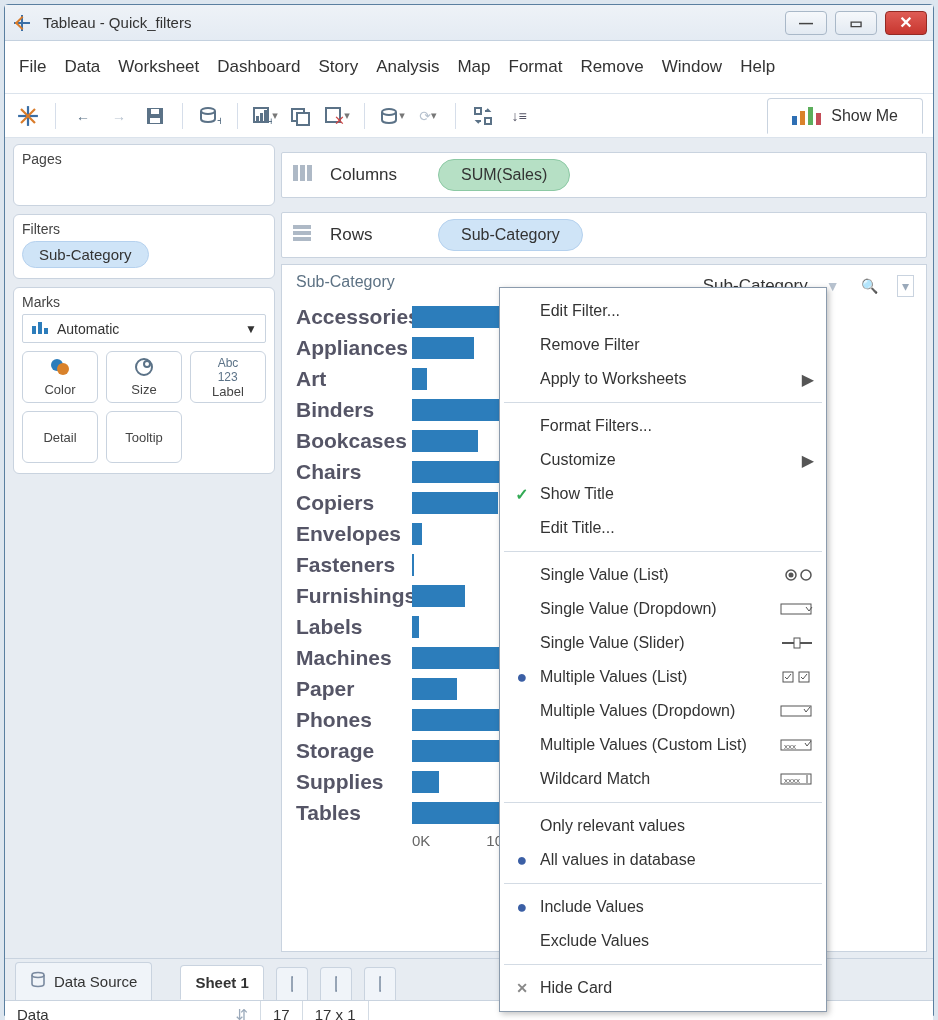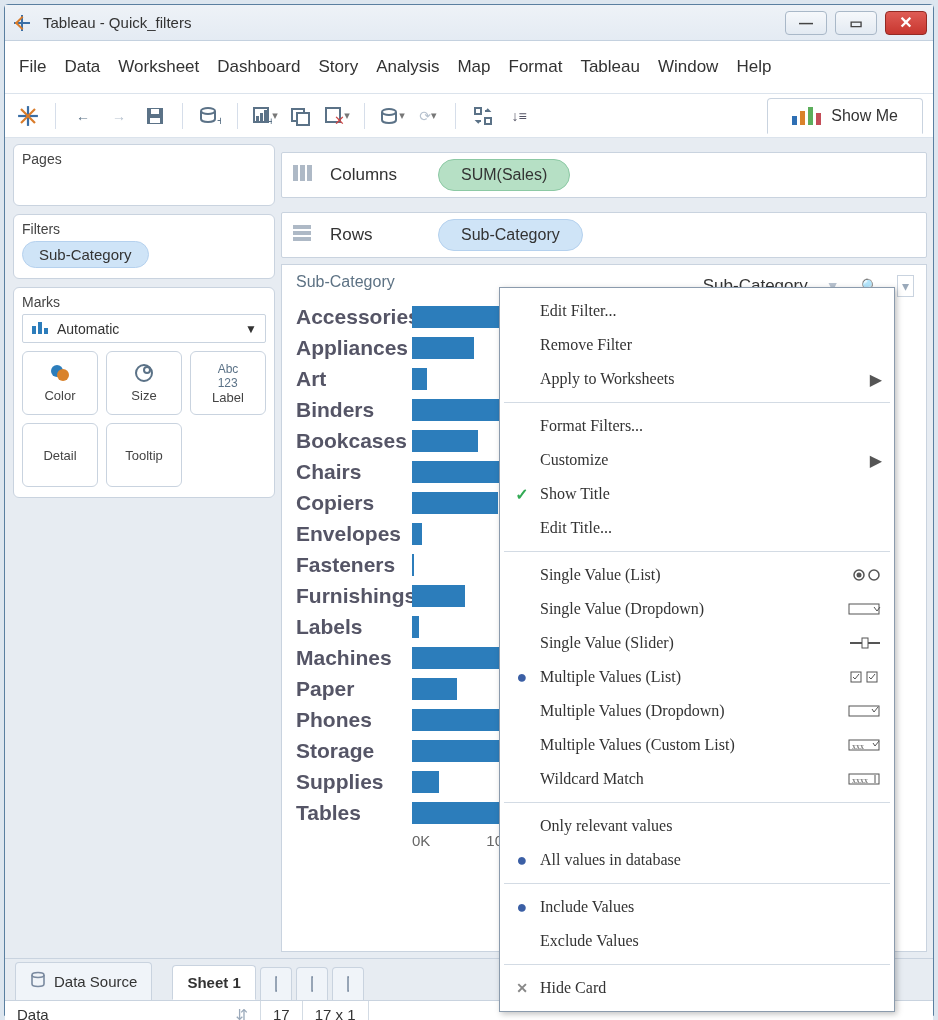--- a/index.html
+++ b/index.html
@@ -121,21 +121,21 @@
   }
   .marks-select {
     display:flex; align-items:center; gap:8px;
     border:1px solid #c9d3df;
     border-radius:2px;
     padding:4px 8px;
     margin:4px 0 8px 0;
   }
   .marks-select .dd { margin-left:auto; font-size:12px; }
   .marks-grid { display:grid; grid-template-columns: repeat(3,1fr); gap:8px; }
-  .marks-btn { border:1px solid #c9d3df; border-radius:6px; height:64px; display:flex; flex-direction:column; align-items:center; justify-content:center; gap:0; font-size:13px; color:#444; }
+  .marks-btn { border:1px solid #c9d3df; border-radius:6px; height:52px; display:flex; flex-direction:column; align-items:center; justify-content:center; gap:0; font-size:13px; color:#444; }
   .marks-btn .mi { font-size:18px; }
 
   
   .rightcol { flex:1; display:flex; flex-direction:column; gap:6px; }
   .shelf {
     background:#fff;
     border:1px solid #c9d3df;
     border-radius:2px;
     padding:6px 10px;
     display:flex;
@@ -178,46 +178,45 @@
   .row .bar { position:absolute; left:0; top:1px; bottom:1px; background:#2c7dbb; }
   .axis {
     margin-left:116px; margin-top:4px;
     display:flex; gap:56px; color:#666; font-size:15px;
   }
 
   
   .ctx {
     position:absolute;
     left:494px; top:282px;
-    width:396px;
+    width:328px;
     background:#fff;
     border:1px solid #8b9bad;
     box-shadow: 2px 2px 6px rgba(0,0,0,.25);
     padding:6px 0;
     z-index:100;
-    font-family:Liberation Serif, serif;
   }
   .ctx .sep { height:1px; margin:6px 4px; background:#d3dbe4; }
   .ctx .item {
     display:flex; align-items:center;
     height:34px;
     padding:0 12px 0 40px;
     font-size:16px;
     color:#333;
     position:relative;
   }
   .ctx .item .mark { position:absolute; left:12px; width:20px; text-align:center; color:#3a5; font-weight:bold; }
   .ctx .item .mark.blue { color:#3b5fa5; font-size:18px; line-height:18px; }
   .ctx .item .mark.x { color:#888; font-size:14px; }
   .ctx .item .sub { margin-left:auto; color:#555; }
   .ctx .item .glyph { margin-left:auto; display:inline-flex; align-items:center; }
 
   
   .tabsbar {
-    display:flex; align-items:flex-end; gap:4px;
+    display:flex; align-items:flex-end; gap:12px;
     height:42px; padding: 0 10px;
     background:#e7ecf2;
     border-top:1px solid #c9d3df;
   }
   .tab {
     padding:8px 14px;
     border:1px solid #c9d3df;
     border-bottom:none;
     border-radius:4px 4px 0 0;
     background:#f0f4f9;
@@ -261,21 +260,21 @@
 
   <div class="menubar">
     <span>File</span>
     <span>Data</span>
     <span>Worksheet</span>
     <span>Dashboard</span>
     <span>Story</span>
     <span>Analysis</span>
     <span>Map</span>
     <span>Format</span>
-    <span>Tableau</span>
+    <span>Remove</span>
     <span>Window</span>
     <span>Help</span>
   </div>
 
   <div class="toolbar">
     <span class="tbtn">
       <svg width="22" height="22" viewBox="0 0 20 20">
         <rect x="9" y="1" width="2" height="18" fill="#3a6ea5"></rect>
         <rect x="1" y="9" width="18" height="2" fill="#3a6ea5"></rect>
         <rect x="9" y="1" width="2" height="18" fill="#d97b29" transform="rotate(45 10 10)"></rect>

